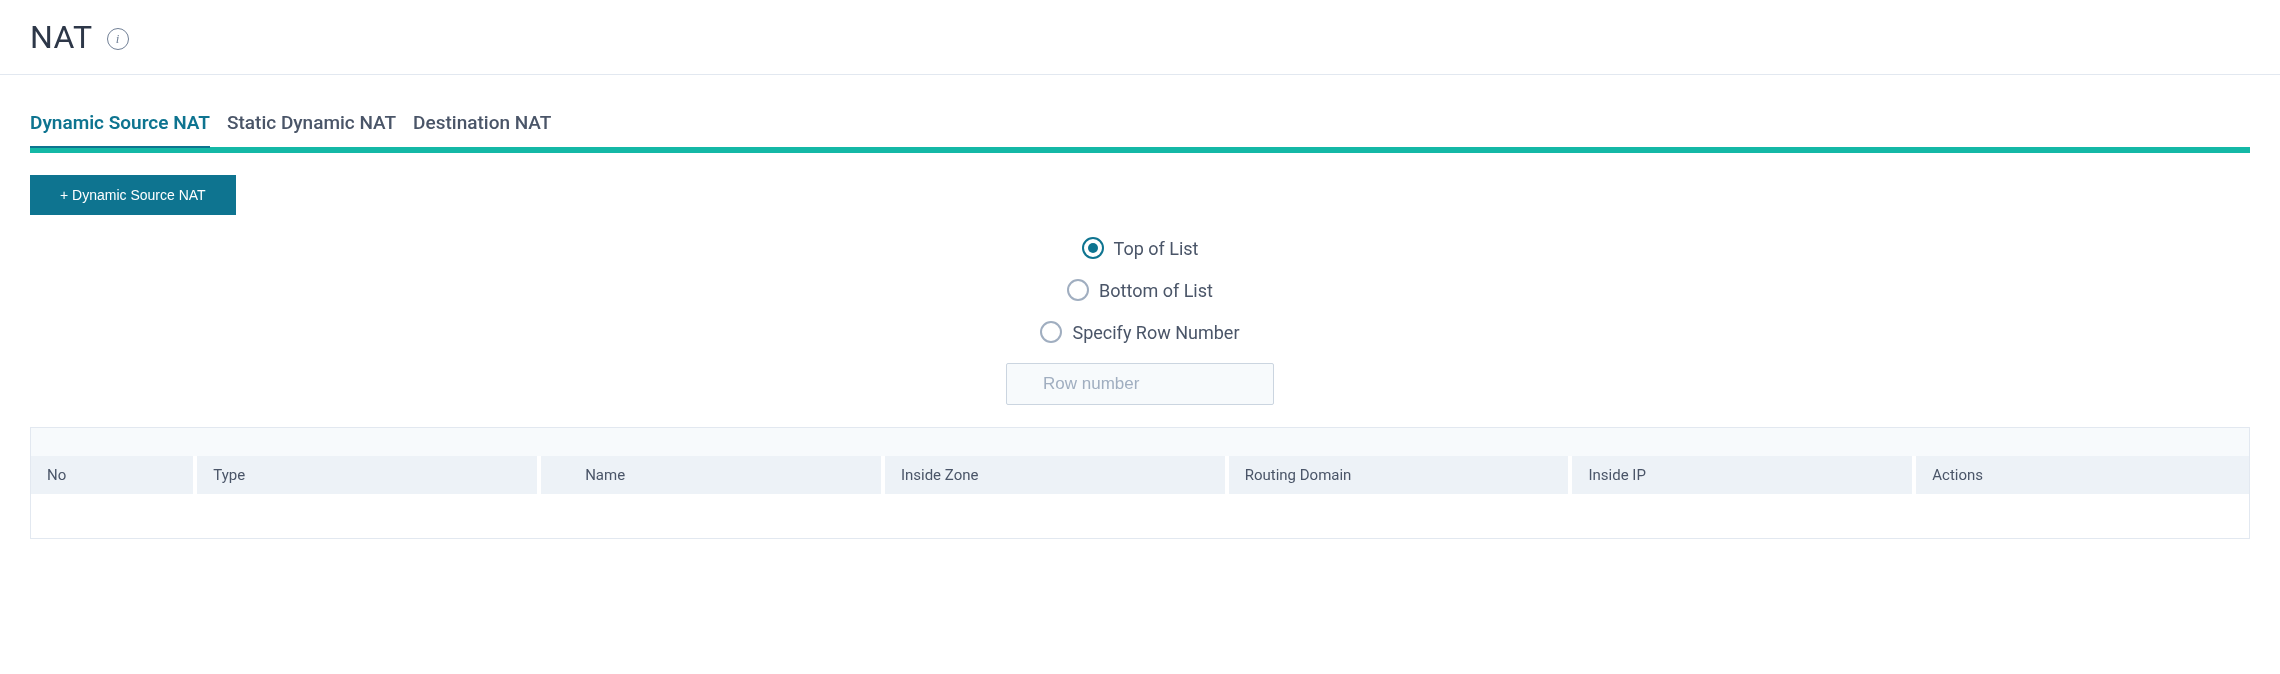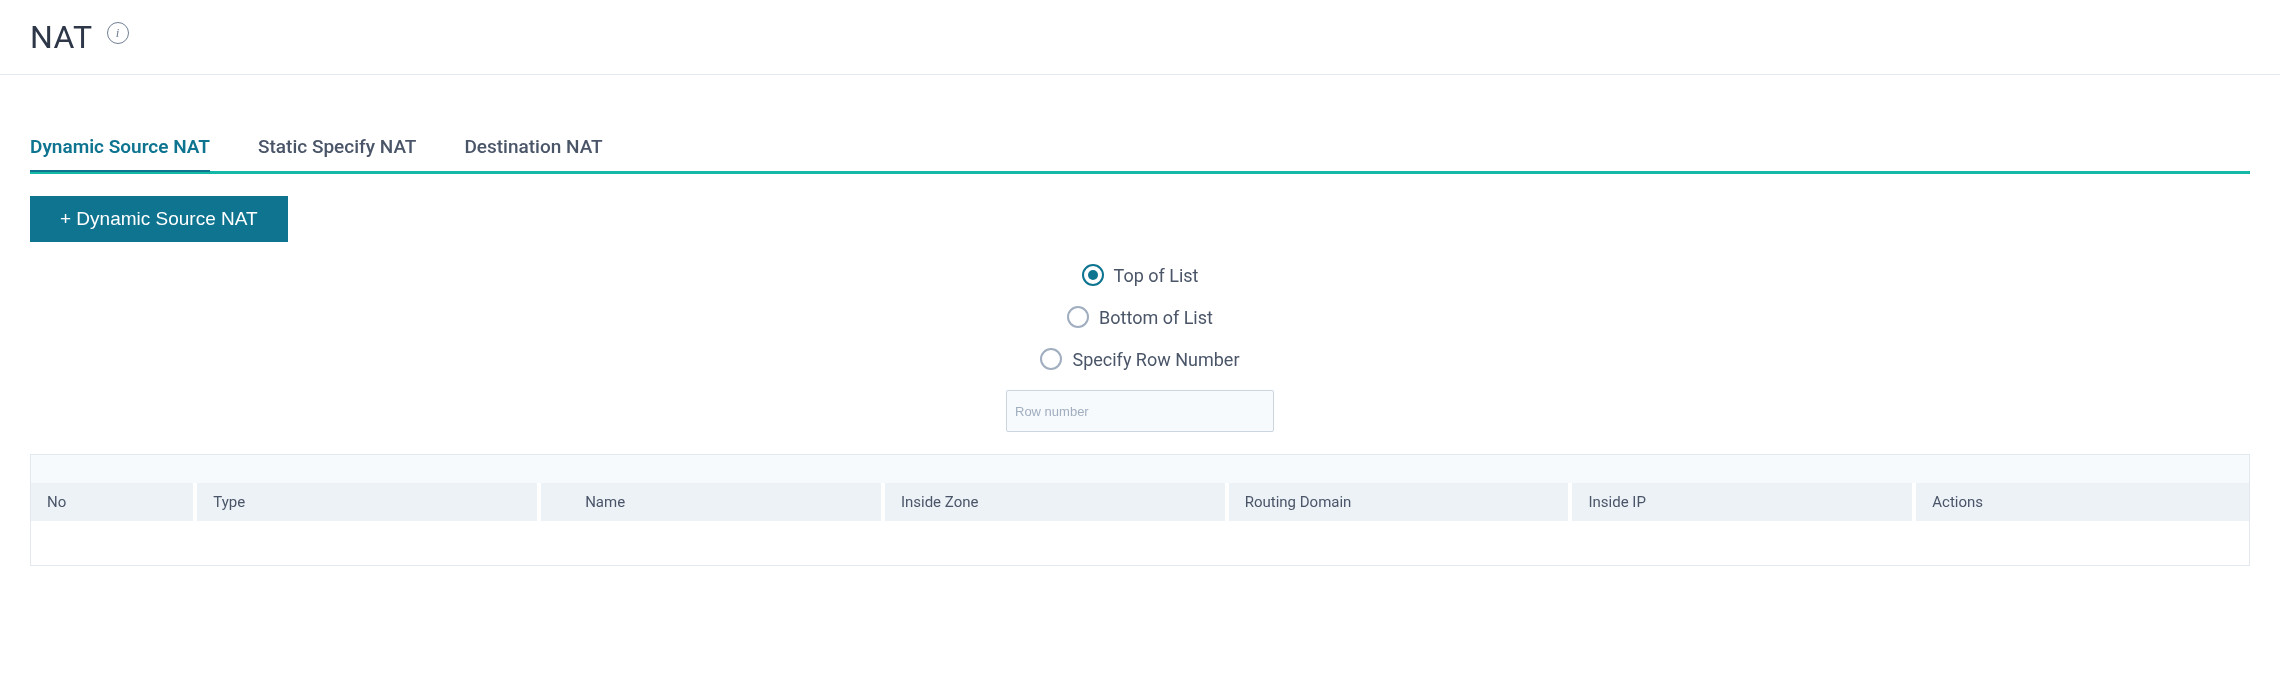--- a/index.html
+++ b/index.html
@@ -17,20 +17,21 @@
 
     .page {
       width: 100%;
       min-height: 674px;
     }
 
     .header {
       padding: 18px 20px 18px 30px;
       border-bottom: 1px solid #e2e8f0;
       display: flex;
+      align-items: center;
       gap: 14px;
     }
 
     .page-title {
       font-size: 32px;
       font-weight: 400;
       color: #2d3748;
       letter-spacing: 0.5px;
     }
 
@@ -49,23 +50,23 @@
       cursor: pointer;
       margin-top: 4px;
     }
 
     .content {
       padding: 0 30px;
     }
 
     .tabs {
       display: flex;
-      gap: 48px;
-      border-bottom: 3px solid #14b8a6;
-      margin-top: 60px;
+      gap: 17px;
+      border-bottom: 6px solid #14b8a6;
+      margin-top: 36px;
     }
 
     .tab {
       font-size: 19px;
       font-weight: 500;
       color: #4a5568;
       padding: 0 0 12px 0;
       cursor: pointer;
       border-bottom: 2px solid transparent;
       margin-bottom: -1px;
@@ -74,21 +75,21 @@
     .tab.active {
       color: #0e7490;
       border-bottom-color: #0e7490;
       font-weight: 600;
     }
 
     .add-button {
       display: inline-block;
       background: #0e7490;
       color: #ffffff;
-      font-size: 19px;
+      font-size: 14px;
       font-weight: 500;
       padding: 12px 30px;
       border: none;
       cursor: pointer;
       margin-top: 22px;
     }
 
     .placement-row {
       display: flex;
       align-items: center;
@@ -127,24 +128,24 @@
     }
 
     .radio-label {
       font-size: 18px;
       color: #4a5568;
     }
 
     .row-number-input {
       height: 42px;
       width: 268px;
-      padding: 0 8px;
+      padding: 0 36px;
       border: 1px solid #cbd5e0;
       background: #f7fafc;
-      font-size: 13px;
+      font-size: 17px;
       color: #4a5568;
       border-radius: 2px;
     }
 
     .row-number-input::placeholder {
       color: #a0aec0;
     }
 
     .table {
       width: 100%;
@@ -194,21 +195,21 @@
 
   <div class="header">
     <h1 class="page-title">NAT</h1>
     <span class="info-icon">i</span>
   </div>
 
   <div class="content">
 
     <div class="tabs">
       <div class="tab active">Dynamic Source NAT</div>
-      <div class="tab">Static Specify NAT</div>
+      <div class="tab">Static Dynamic NAT</div>
       <div class="tab">Destination NAT</div>
     </div>
 
     <button class="add-button">+ Dynamic Source NAT</button>
 
     <div class="placement-row">
 
       <div class="radio-option">
         <span class="radio-circle selected">
           <span class="radio-dot"></span>

